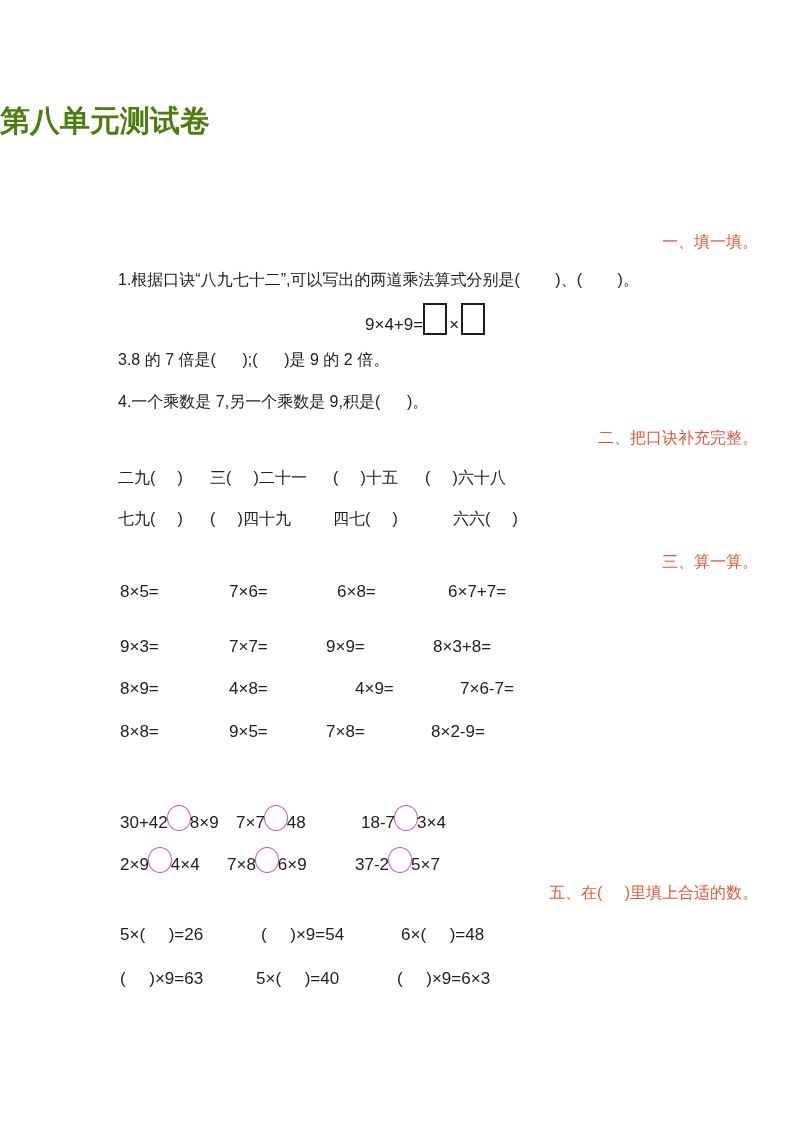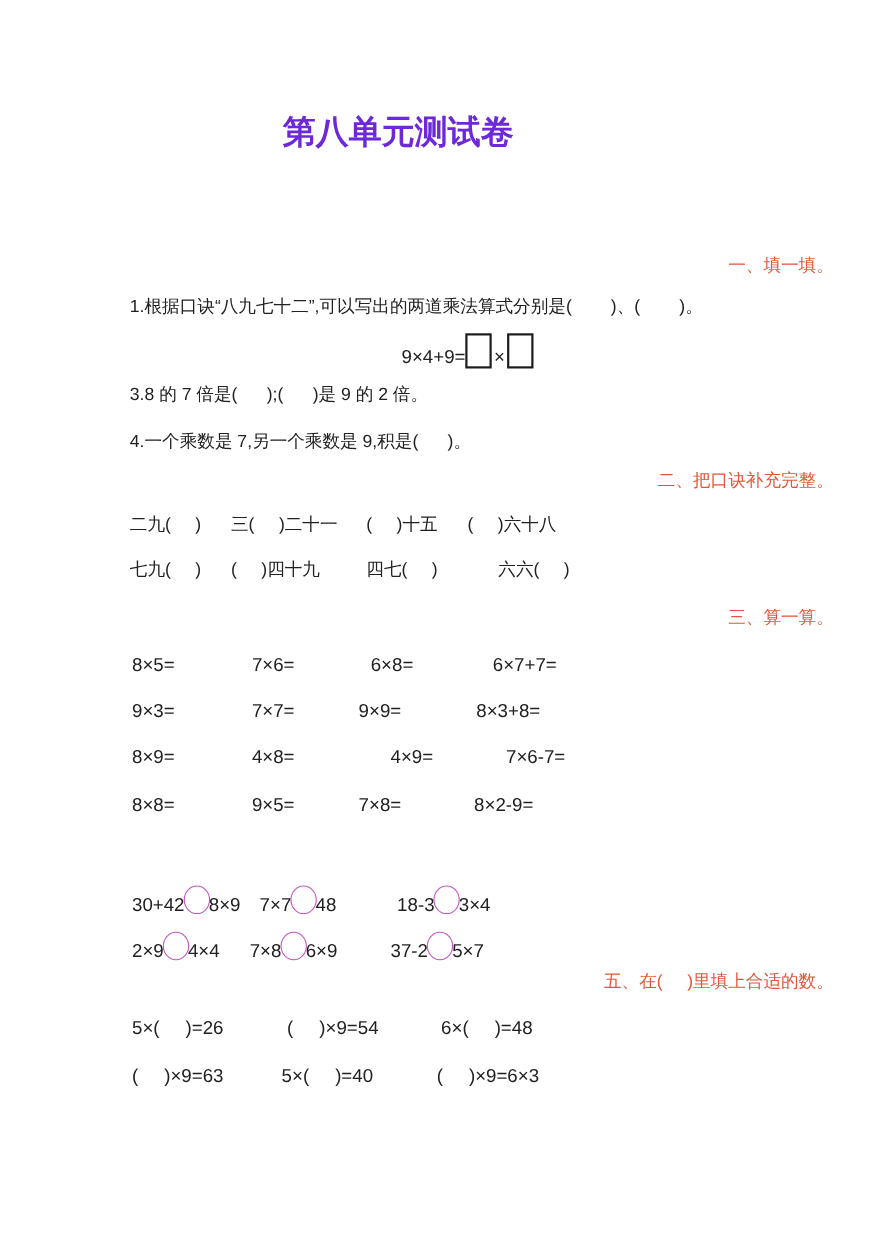--- a/index.html
+++ b/index.html
@@ -16,25 +16,24 @@
     font-family:"Liberation Sans", sans-serif;
     color:var(--text);
     overflow:hidden;
   }
   .title{
     position:absolute;
     top:101px;
     left:0;
     width:724px;
     margin:0;
-    text-align:center;
     font-size:30px;
     line-height:40px;
     font-weight:700;
-    color:#6d28d9;
+    color:#4d7c0f;
     white-space:pre;
   }
   .line{
     position:absolute;
     left:118px;
     width:640px;
     height:26px;
     font-size:16px;
     line-height:20px;
     white-space:pre;
@@ -113,21 +112,21 @@
     <span class="cell" style="left:335px">六六(     )</span>
   </div>
   <div class="line" style="top:468px">
     <span class="cell" style="left:0">二九(     )</span>
     <span class="cell" style="left:92px">三(     )二十一</span>
     <span class="cell" style="left:215px">(     )十五</span>
     <span class="cell" style="left:307px">(     )六十八</span>
   </div>
 
   <div class="line heading" style="top:552px">三、算一算。</div>
-  <div class="line num" style="top:595px">
+  <div class="line num" style="top:582px">
     <span class="cell" style="left:2px">8×5=</span>
     <span class="cell" style="left:111px">7×6=</span>
     <span class="cell" style="left:219px">6×8=</span>
     <span class="cell" style="left:330px">6×7+7=</span>
   </div>
   <div class="line num" style="top:637px">
     <span class="cell" style="left:2px">9×3=</span>
     <span class="cell" style="left:111px">7×7=</span>
     <span class="cell" style="left:208px">9×9=</span>
     <span class="cell" style="left:315px">8×3+8=</span>
@@ -142,21 +141,21 @@
     <span class="cell" style="left:2px">8×8=</span>
     <span class="cell" style="left:111px">9×5=</span>
     <span class="cell" style="left:208px">7×8=</span>
     <span class="cell" style="left:313px">8×2-9=</span>
   </div>
 
 
   <div class="line num" style="top:805px">
     <span class="grp" style="left:2px"><span>30+42</span><span class="answer-circle"></span><span>8×9</span></span>
     <span class="grp" style="left:118px"><span>7×7</span><span class="answer-circle"></span><span>48</span></span>
-    <span class="grp" style="left:243px"><span>18-3</span><span class="answer-circle"></span><span>3×4</span></span>
+    <span class="grp" style="left:243px"><span>18-7</span><span class="answer-circle"></span><span>3×4</span></span>
   </div>
   <div class="line num" style="top:847px">
     <span class="grp" style="left:2px"><span>2×9</span><span class="answer-circle"></span><span>4×4</span></span>
     <span class="grp" style="left:109px"><span>7×8</span><span class="answer-circle"></span><span>6×9</span></span>
     <span class="grp" style="left:237px"><span>37-2</span><span class="answer-circle"></span><span>5×7</span></span>
   </div>
 
   <div class="line heading" style="top:883px">五、在(     )里填上合适的数。</div>
   <div class="line num" style="top:925px">
     <span class="cell" style="left:2px">5×(     )=26</span>

